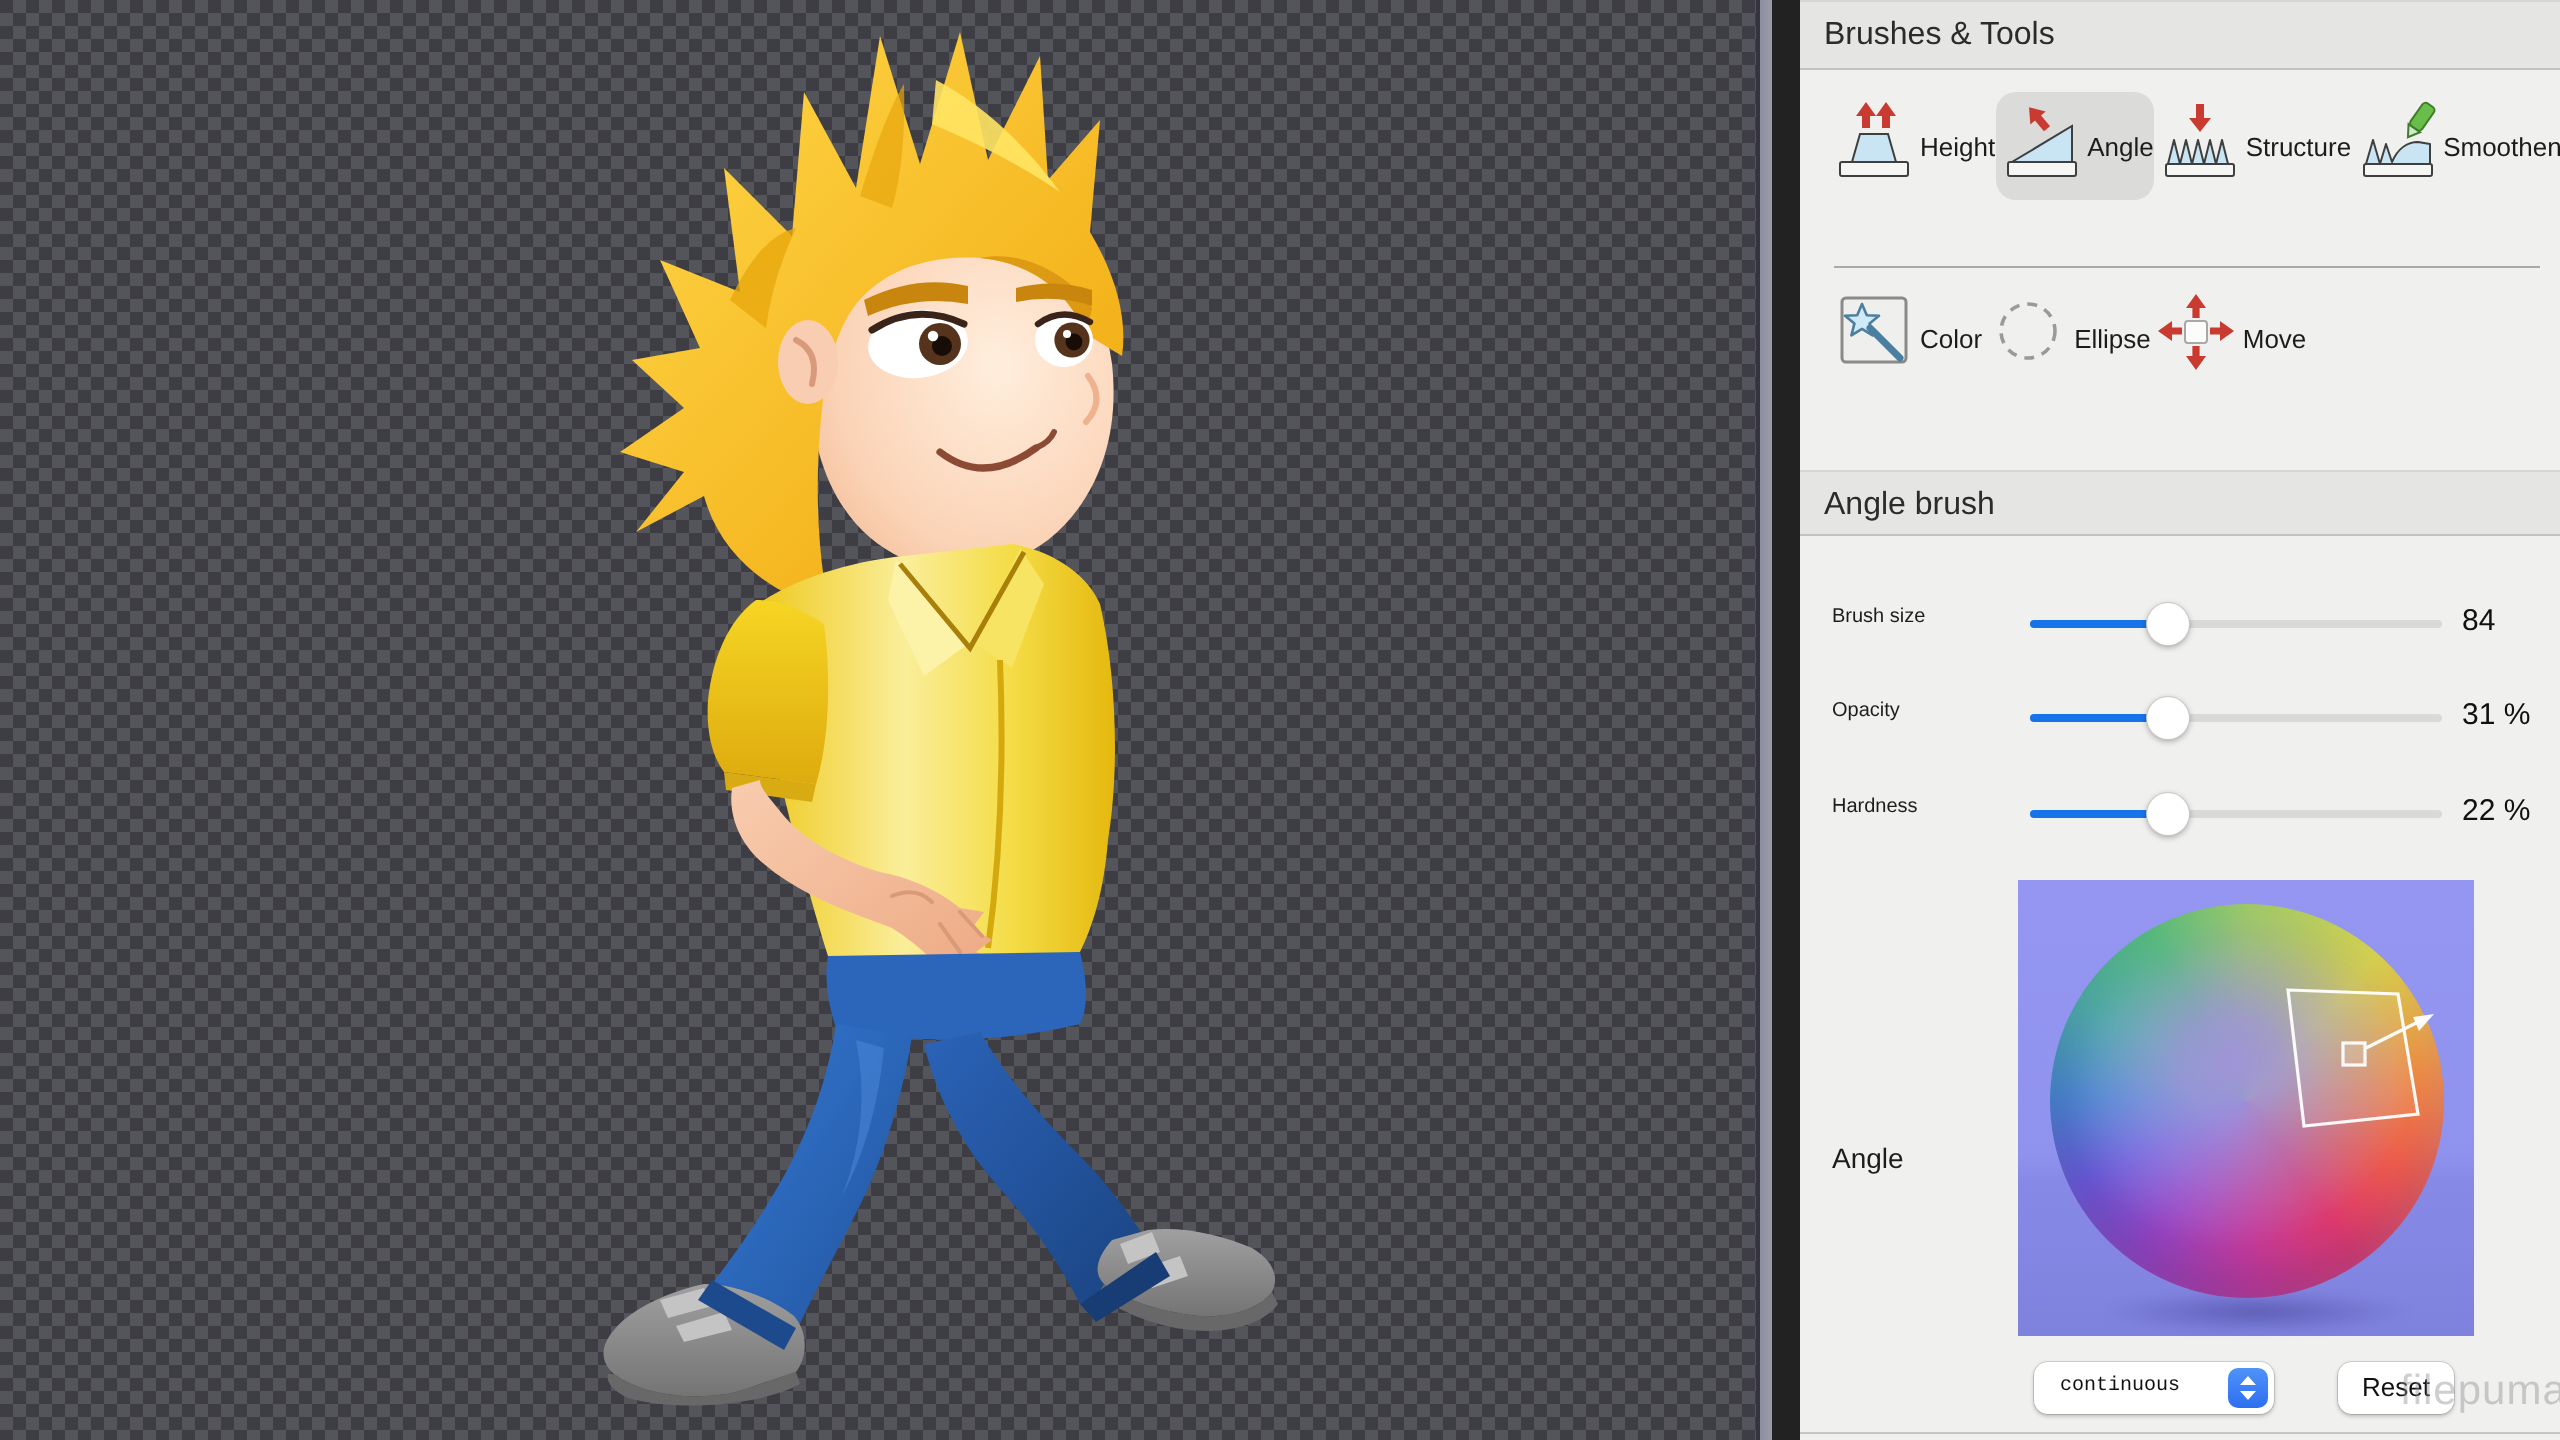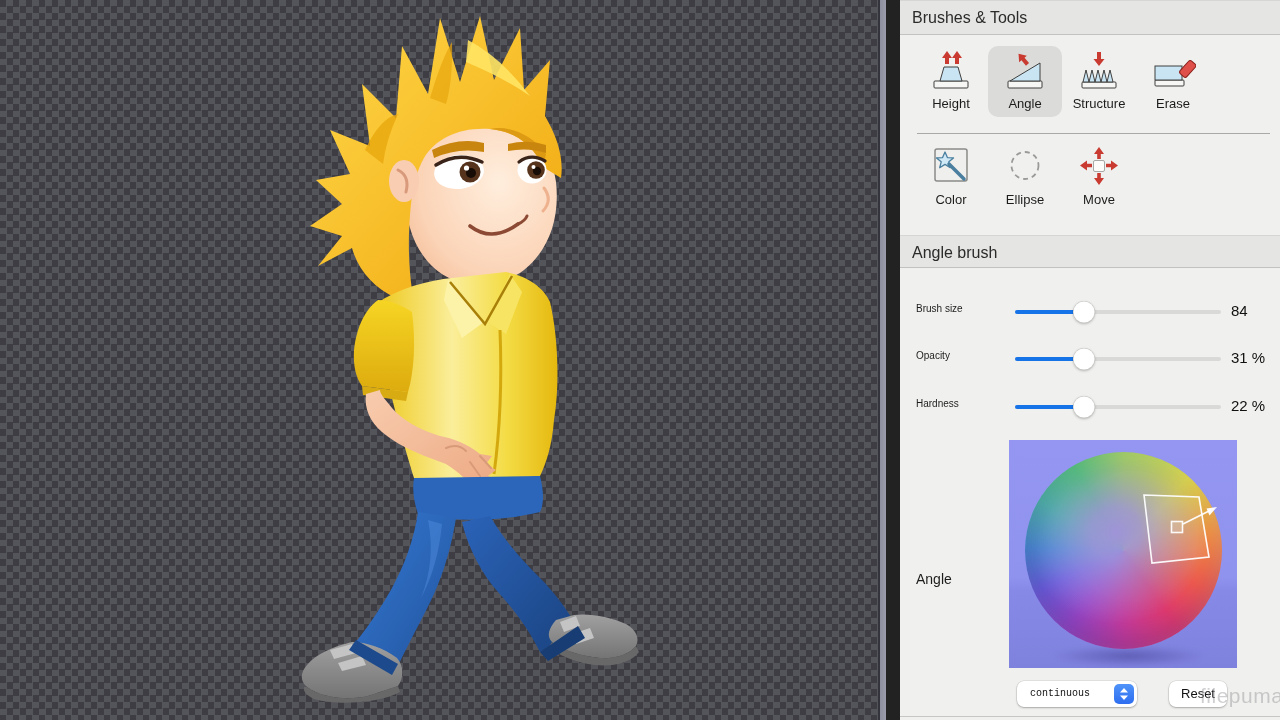--- a/index.html
+++ b/index.html
@@ -22,21 +22,21 @@
   .panel { position:absolute; left:886px; top:0; width:394px; height:720px;
            background:#f0f0ee; border-right:1px solid #c8c8c6;margin-left:14px; }
   .phead { position:absolute; left:0; width:100%; height:35px; background:#e5e5e3;
            border-top:1px solid #d6d6d4; border-bottom:1px solid #c2c2c0;
            font-size:16px; color:#2b2b2b; line-height:33px; padding-left:12px; }
   .phead.second { top:235px; height:33px; }
 
   .tool-row { position:absolute; left:14px; width:370px; display:flex; }
   .tool-row.r1 { top:46px; }
   .tool-row.r2 { top:142px; }
-  .tool { flex:0 0 74px; display:flex; flex-direction:column; align-items:center;
+  .tool { flex:0 0 74px; display:flex; flex-direction:row; align-items:center;
           padding:4px 0 6px 0; border-radius:10px; cursor:default; }
   .tool.selected { background:#dbdbd9; }
   .tool svg { width:46px; height:44px; display:block; }
   .tool-label { font-size:13px; color:#1c1c1c; margin-top:2px; white-space:nowrap; }
   .row-divider { position:absolute; left:17px; top:133px; width:353px; height:1px; background:#a9a9a7; }
 
   
   .slider-row { position:absolute; left:0; width:394px; height:26px; }
   .slider-row .slabel { position:absolute; left:16px; top:4px; font-size:10px; color:#1d1d1d; }
   .slider-row .track  { position:absolute; left:115px; top:11px; width:206px; height:4px;
@@ -223,20 +223,31 @@
       <div class="tool">
         <svg viewBox="0 0 46 44">
           <rect x="6" y="32" width="34" height="6" rx="1" fill="#f6f6f4" stroke="#3f3f3f"></rect>
           <path d="M7 32 L10 20 L13 32 L16 20 L19 32 L22 20 L25 32 L28 20 L31 32 L34 20 L37 32 Z" fill="#c9e5f3" stroke="#3f3f3f" stroke-linejoin="round"></path>
           <path d="M21 2 H25 V9 H28.5 L23 16 L17.5 9 H21 Z" fill="#c93a30"></path>
         </svg>
         <span class="tool-label">Structure</span>
       </div>
       <div class="tool">
         <svg viewBox="0 0 46 44">
+          <rect x="6" y="32" width="34" height="6" rx="1" fill="#f6f6f4" stroke="#3f3f3f"></rect>
+          <path d="M7 32 L10.5 20 L14 32 L17 22 L20 31 C23 24 28 21 33 21 L39 22 L39 32 Z" fill="#c9e5f3" stroke="#3f3f3f" stroke-linejoin="round"></path>
+          <g transform="rotate(35 34 10)">
+            <rect x="30.5" y="1" width="7" height="14" rx="2" fill="#69bd4a" stroke="#3e7d2a"></rect>
+            <path d="M30.5 15 L37.5 15 L34 20.5 Z" fill="#cfe9cf" stroke="#3e7d2a"></path>
+          </g>
+        </svg>
+        <span class="tool-label">Smoothen</span>
+      </div>
+      <div class="tool">
+        <svg viewBox="0 0 46 44">
           <rect x="5" y="30" width="29" height="6" rx="1" fill="#f6f6f4" stroke="#3f3f3f"></rect>
           <rect x="5" y="16" width="27" height="14" fill="#c9e5f3" stroke="#3f3f3f"></rect>
           <g transform="rotate(42 37 19)">
             <rect x="33" y="10" width="9" height="17" rx="2.5" fill="#e0504a" stroke="#8a1f1a"></rect>
           </g>
         </svg>
         <span class="tool-label">Erase</span>
       </div>
     </div>
 

